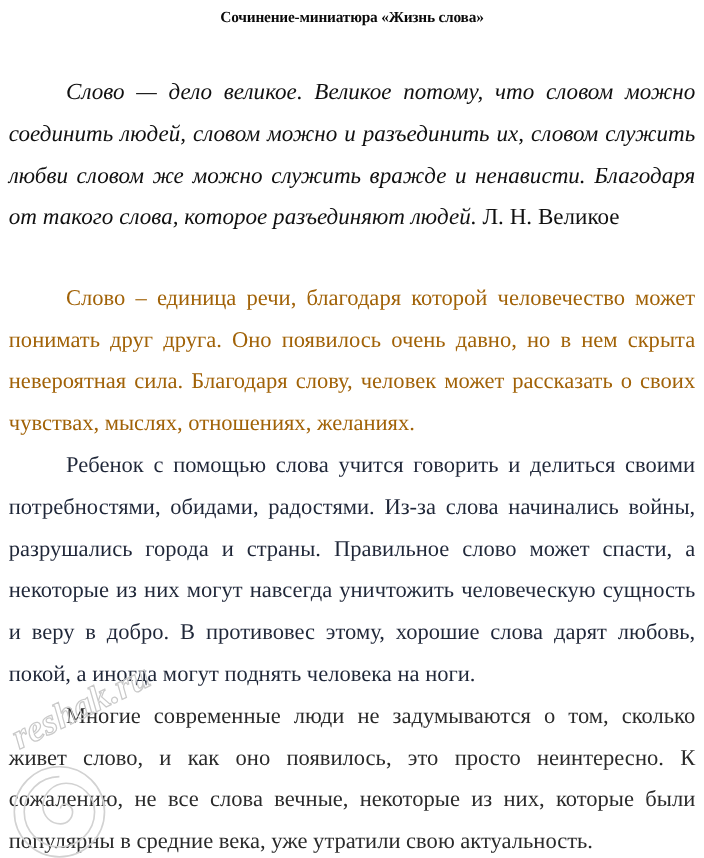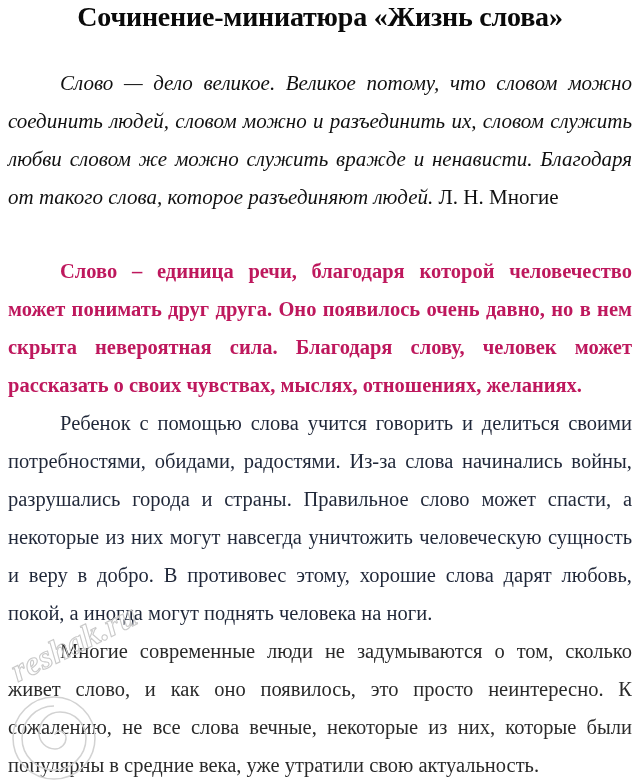--- a/index.html
+++ b/index.html
@@ -21,21 +21,21 @@
     position: relative;
     width: 640px;
     height: 780px;
     box-sizing: border-box;
     padding: 0 8px;
   }
 
   
   .doc-title {
     font-weight: bold;
-    font-size: 28px;
+    font-size: 14px;
     line-height: 26px;
     text-align: center;
     letter-spacing: -0.2px;
     margin: 4px 0 0 0;
     color: #0a0a0a;
   }
 
   
   .epigraph {
     margin: 34px 0 0 0;
@@ -60,21 +60,21 @@
     text-align: justify;
     text-align-last: left;
     text-indent: 52px;
     color: #111111;
   }
   .body-par.first-body {
     margin-top: 36px;
   }
 
   
-  .fade-0 { color: #be185d; font-weight: bold; }
+  .fade-0 { color: #a16207; }
   .fade-1 {
     color: #2a2a2a;
     text-shadow: 0 0 0.4px rgba(255,255,255,0.55);
   }
   .fade-2 {
     color: #0f172a;
     text-shadow: 0 0 0.7px rgba(255,255,255,0.75);
     opacity: 0.93;
   }
 
@@ -112,21 +112,21 @@
   }
 </style>
 </head>
 <body>
 
 <div class="page">
 
   <h1 class="doc-title">Сочинение-миниатюра «Жизнь слова»</h1>
 
   <p class="epigraph">
-    <span>Слово — дело великое. Великое потому, что словом можно соединить людей, словом можно и разъединить их, словом служить любви словом же можно служить вражде и ненависти. Благодаря от такого слова, которое разъединяют людей.</span><span class="attribution"> Л. Н. Многие</span>
+    <span>Слово — дело великое. Великое потому, что словом можно соединить людей, словом можно и разъединить их, словом служить любви словом же можно служить вражде и ненависти. Благодаря от такого слова, которое разъединяют людей.</span><span class="attribution"> Л. Н. Великое</span>
   </p>
 
   <p class="body-par first-body fade-0">Слово – единица речи, благодаря которой человечество может понимать друг друга. Оно появилось очень давно, но в нем скрыта невероятная сила. Благодаря слову, человек может рассказать о своих чувствах, мыслях, отношениях, желаниях.</p>
 
   <p class="body-par fade-2">Ребенок с помощью слова учится говорить и делиться своими потребностями, обидами, радостями. Из-за слова начинались войны, разрушались города и страны. Правильное слово может спасти, а некоторые из них могут навсегда уничтожить человеческую сущность и веру в добро. В противовес этому, хорошие слова дарят любовь, покой, а иногда могут поднять человека на ноги.</p>
 
   <p class="body-par fade-1">Многие современные люди не задумываются о том, сколько живет слово, и как оно появилось, это просто неинтересно. К сожалению, не все слова вечные, некоторые из них, которые были популярны в средние века, уже утратили свою актуальность.</p>
 
   <div class="watermark">
     <div class="watermark-text">reshak.ru</div>

